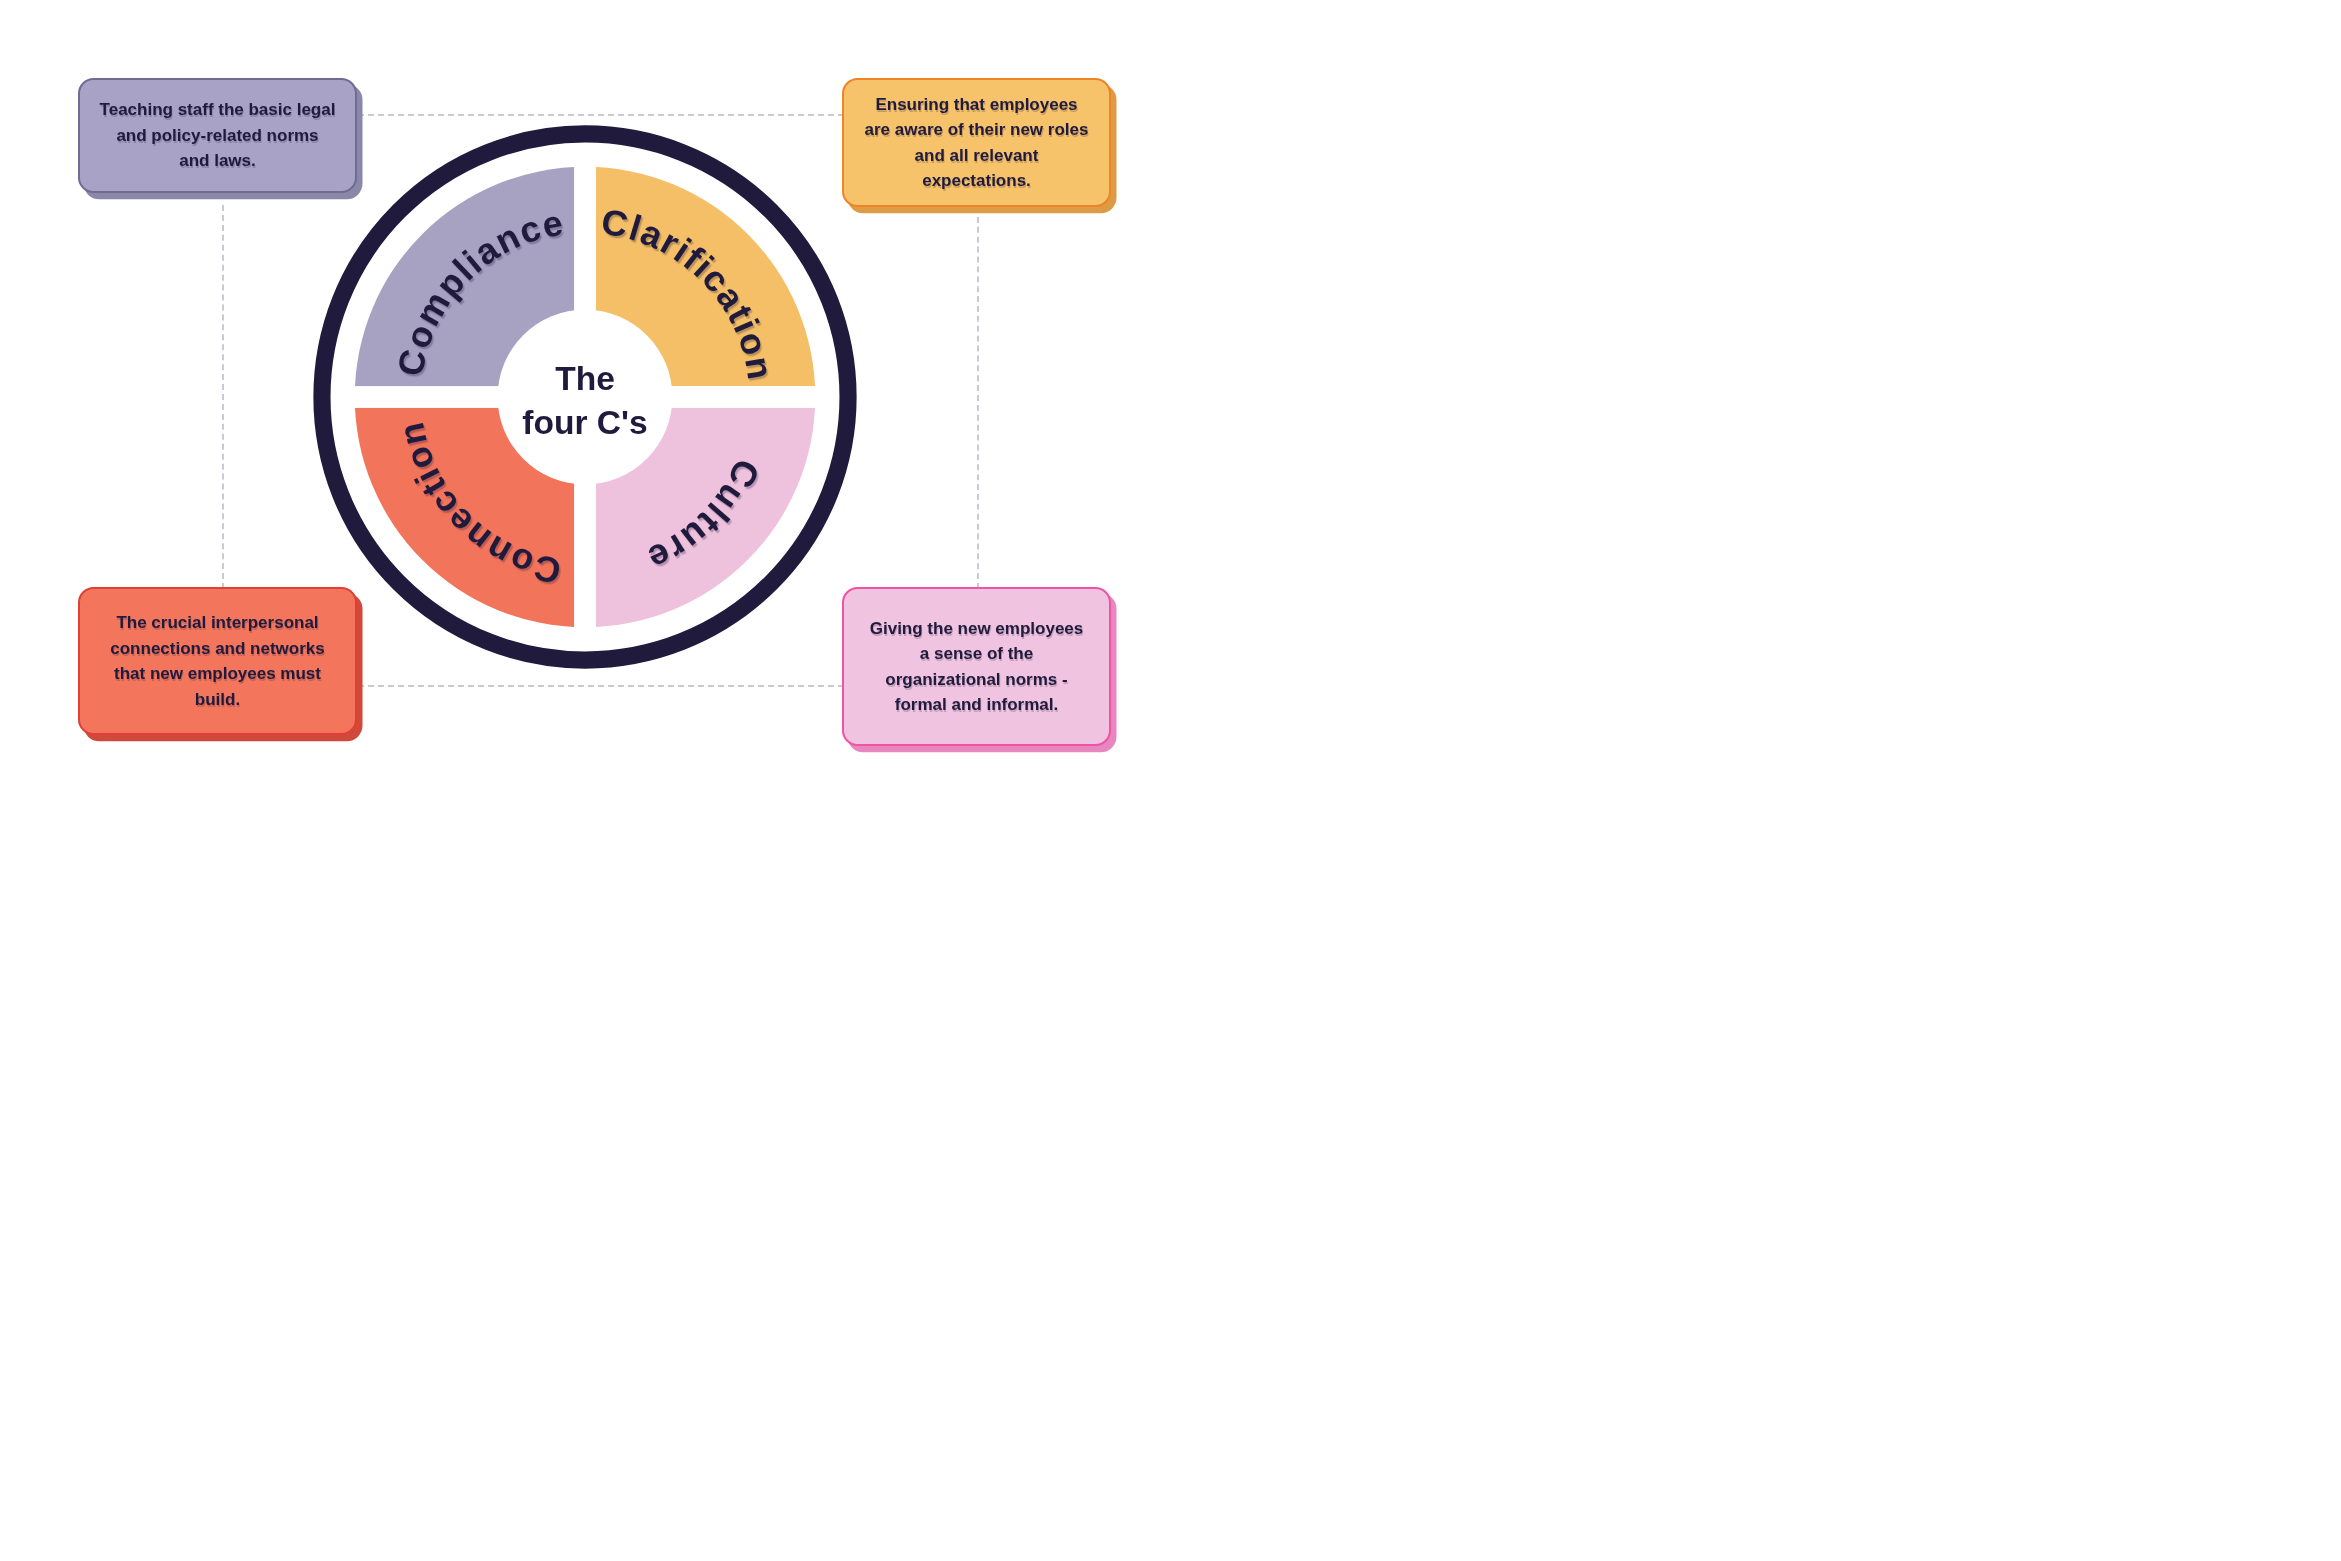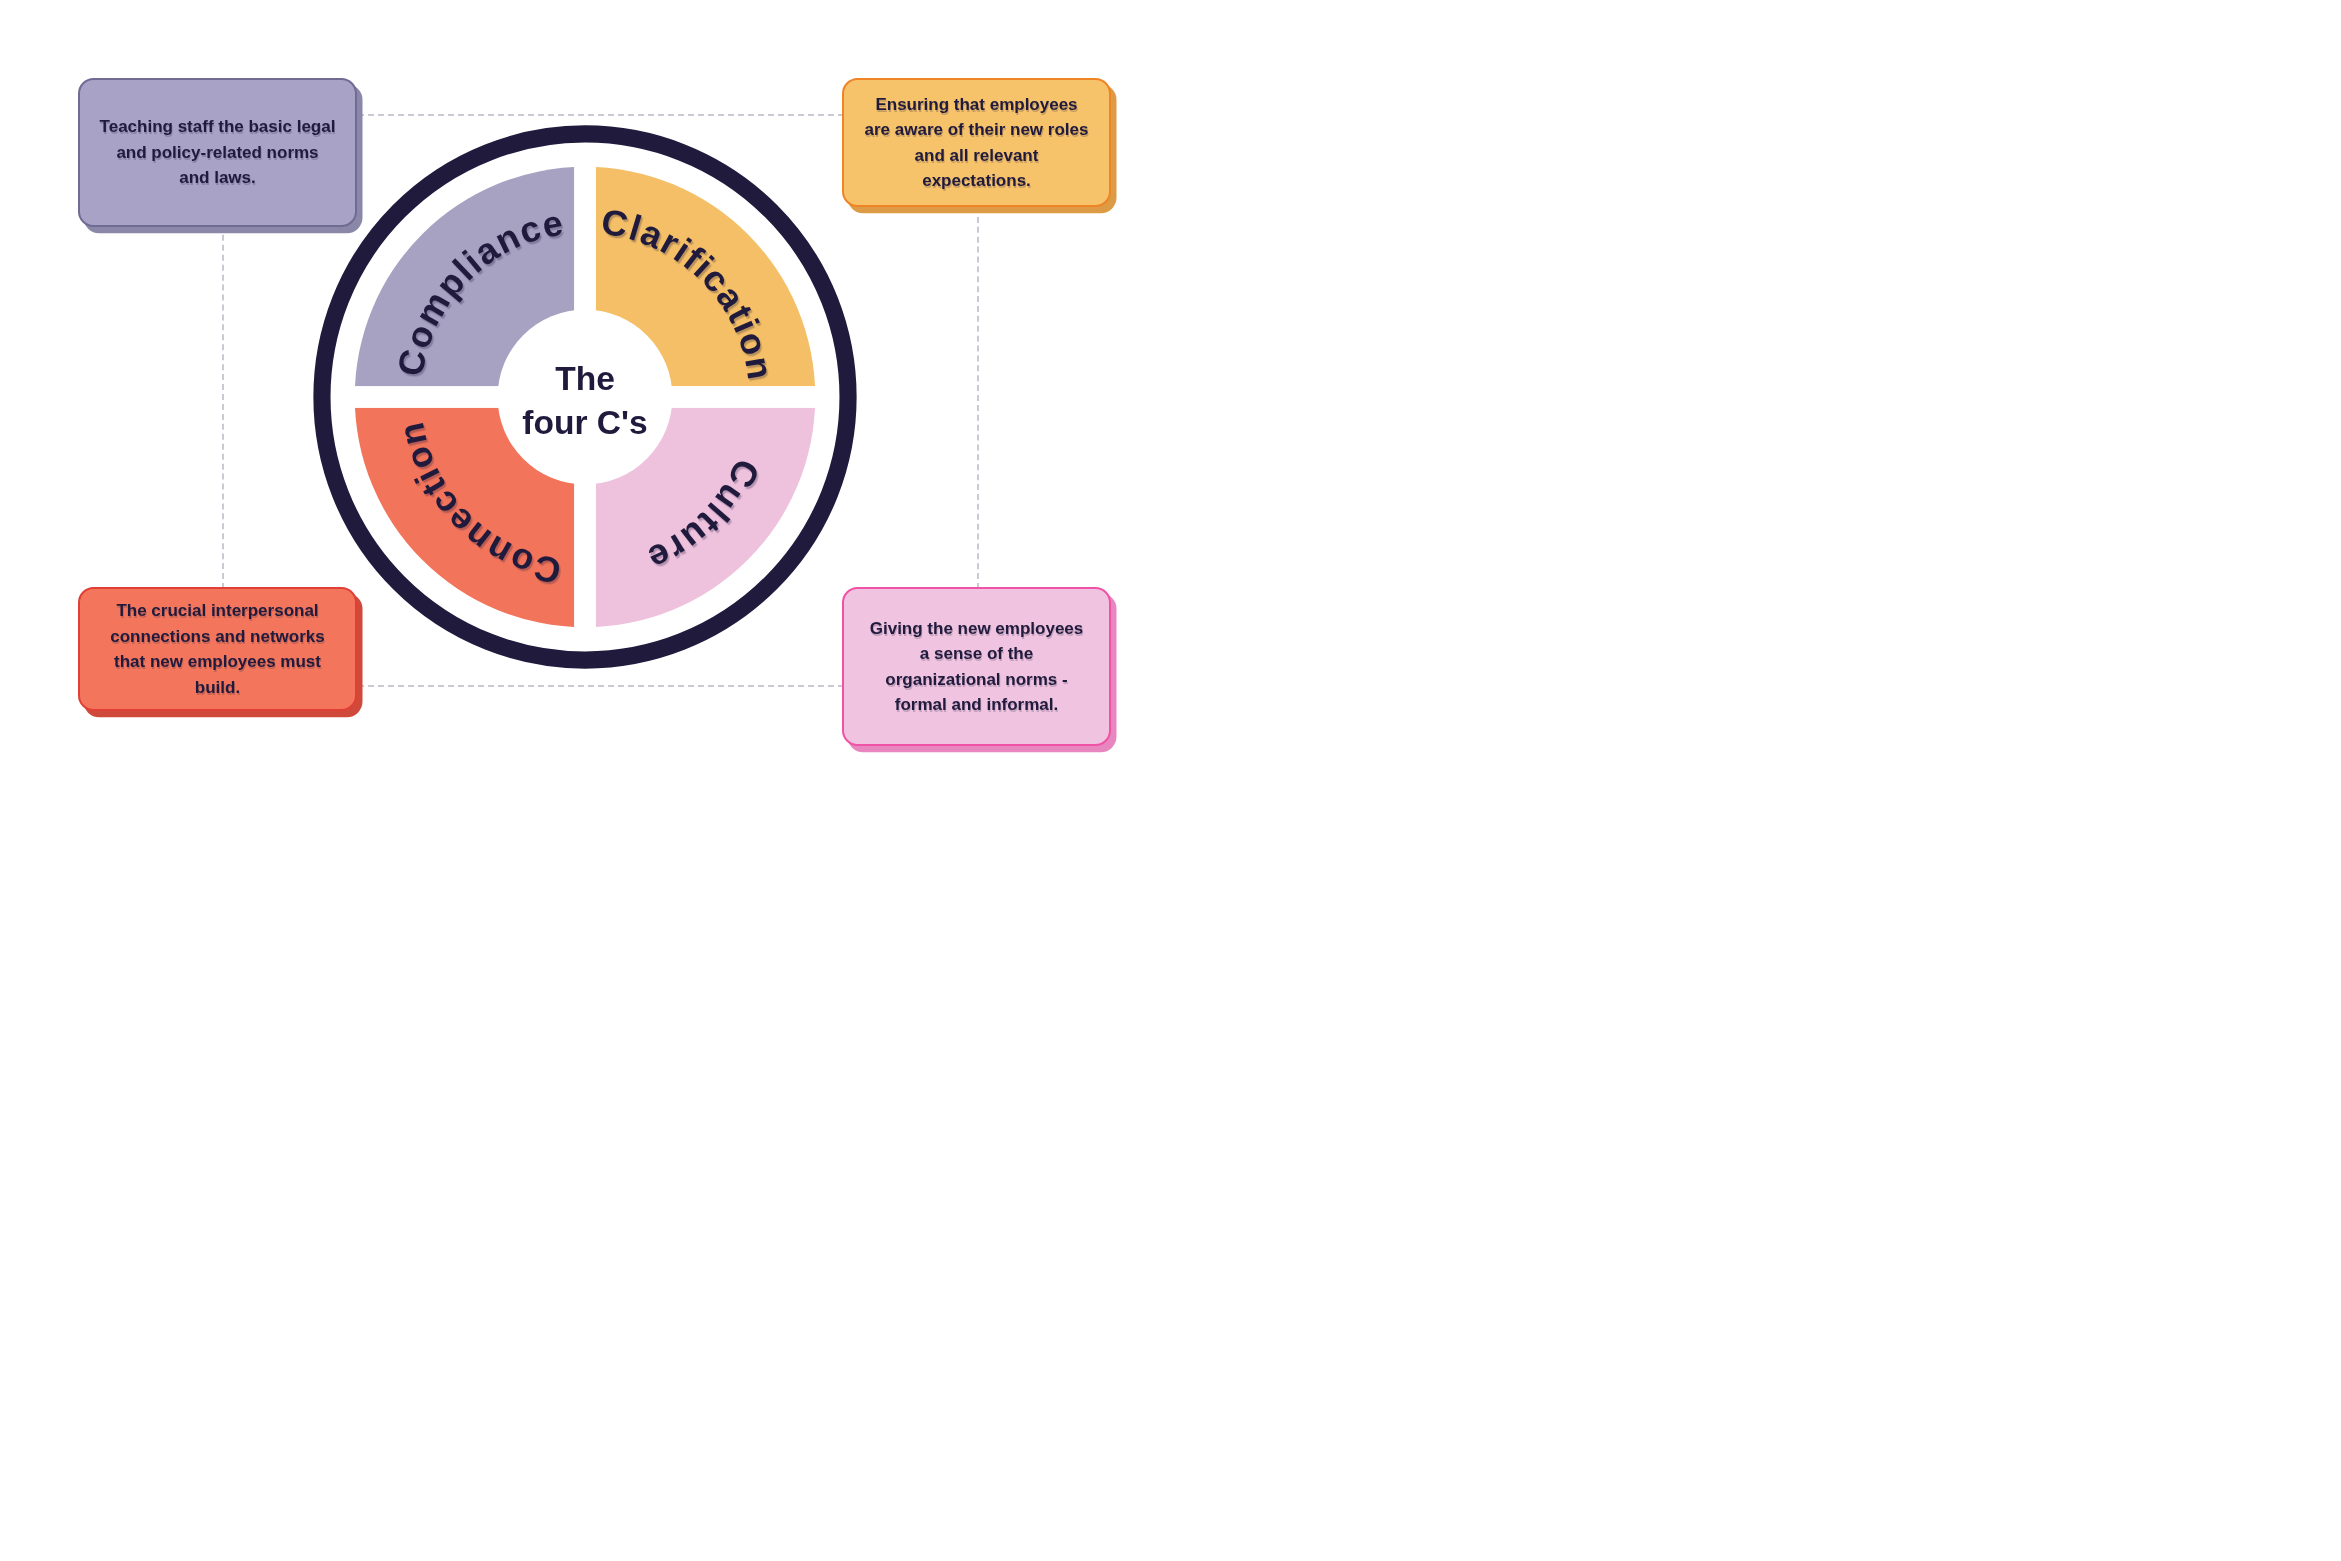--- a/index.html
+++ b/index.html
@@ -65,31 +65,31 @@
     justify-content: center;
     text-align: center;
     padding: 7.8px 19px;
     font-weight: bold;
     font-size: 17px;
     line-height: 1.5;
     color: #201a3d;
     text-shadow: 0.8px 1.6px 0 rgba(32,26,61,0.22);
   }
   #callout-compliance {
-    left: 78px; top: 78px; width: 279px; height: 149px;
+    left: 78px; top: 78px; width: 279px; height: 115px;
     background: #a8a2c6; border-color: #6f6b92;
     box-shadow: 5.5px 6.2px 0 #8b87a8;
   }
   #callout-clarification {
     left: 842px; top: 78px; width: 269px; height: 129px;
     background: #f6c26a; border-color: #ef8426;
     box-shadow: 5.5px 6.2px 0 #dd9b45;
   }
   #callout-connection {
-    left: 78px; top: 587px; width: 279px; height: 124px;
+    left: 78px; top: 587px; width: 279px; height: 148px;
     background: #f3765c; border-color: #e13f35;
     box-shadow: 5.5px 6.2px 0 #cf4a3b;
   }
   #callout-culture {
     left: 842px; top: 587px; width: 269px; height: 159px;
     background: #f0c4e0; border-color: #f052a5;
     box-shadow: 5.5px 6.2px 0 #e887bf;
   }
 </style>
 </head>

